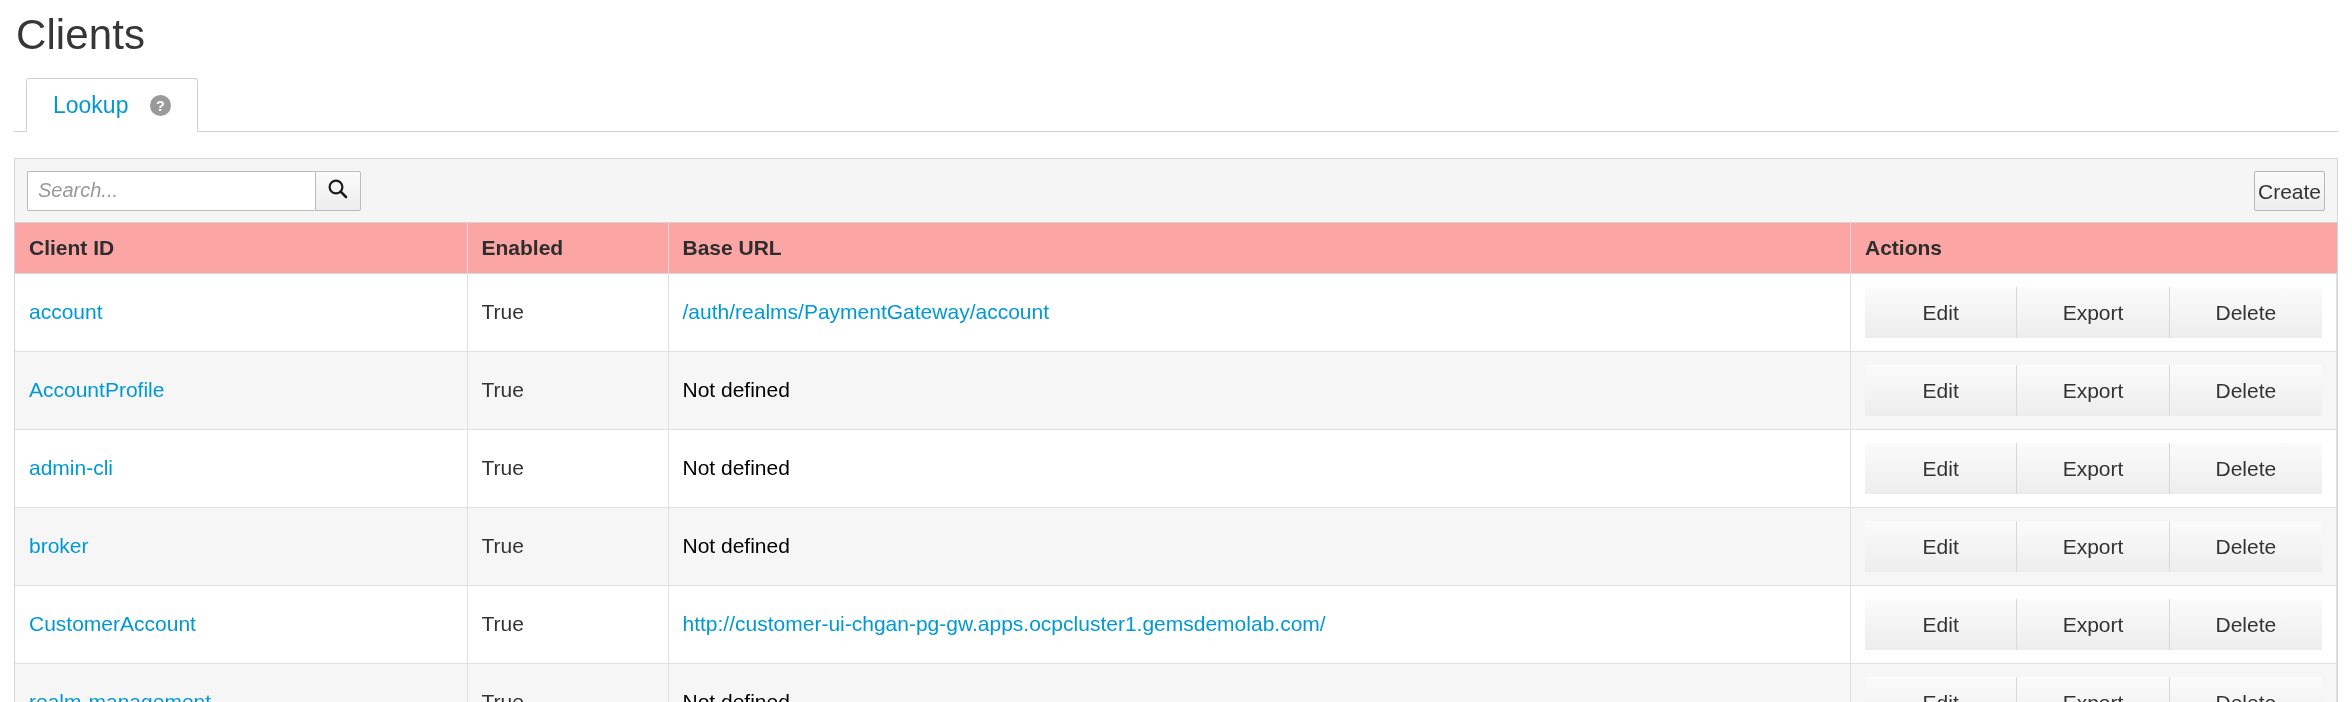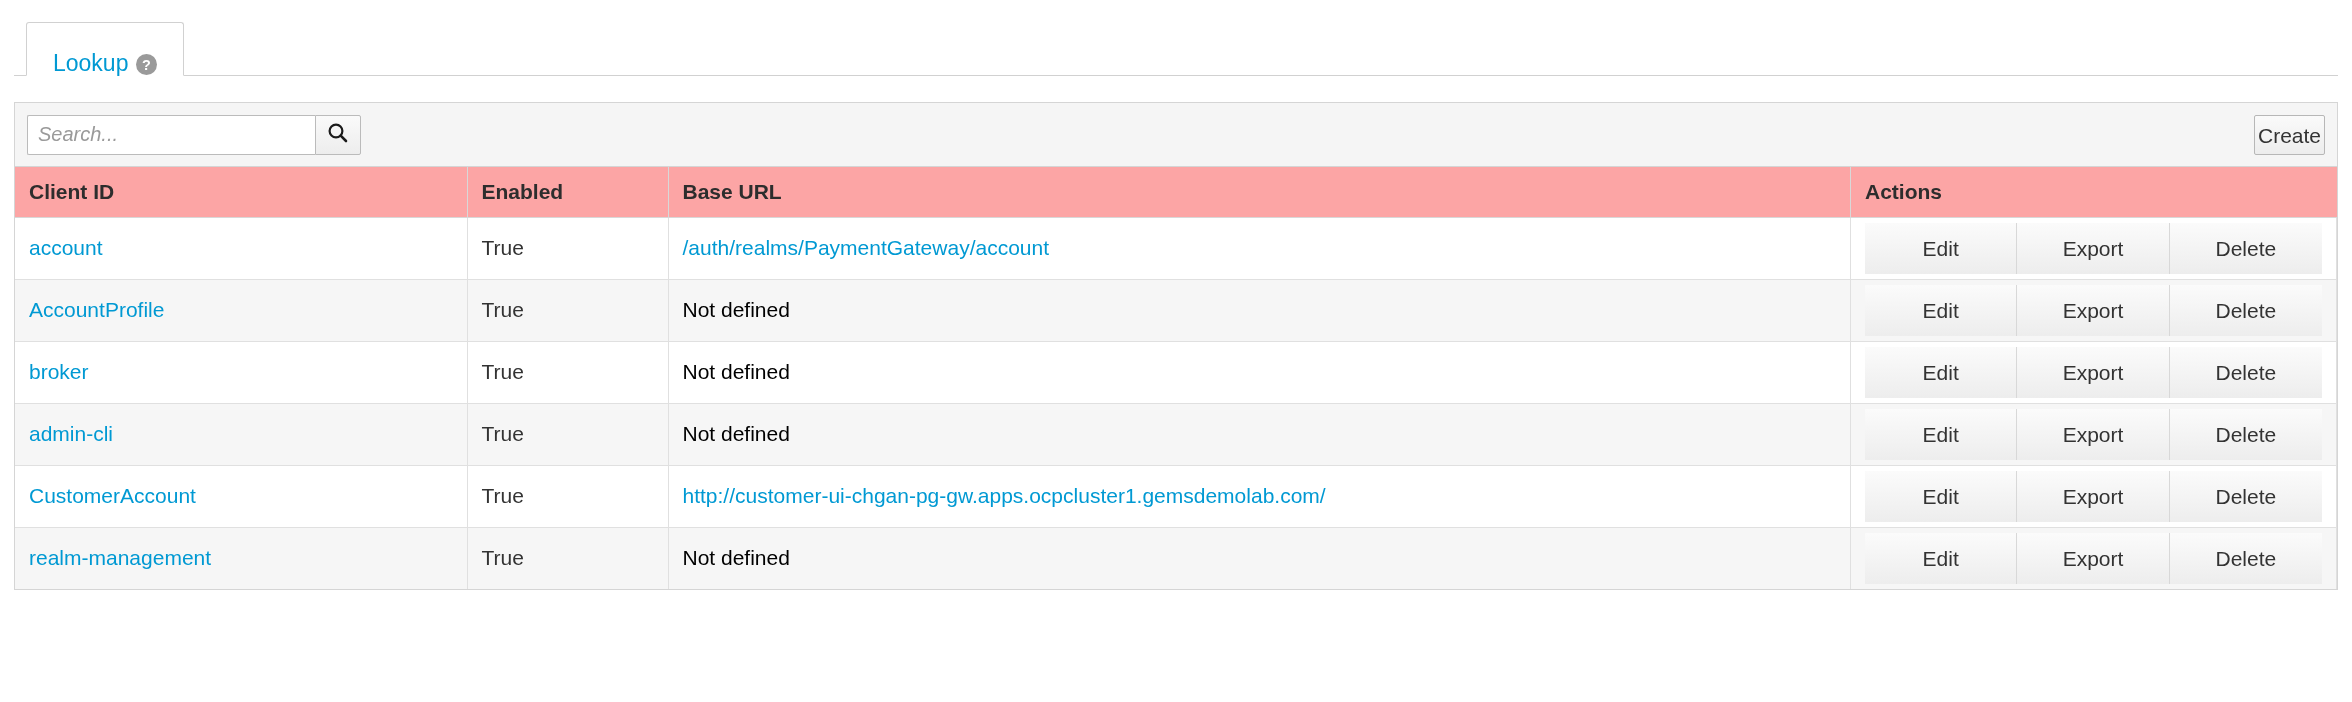--- a/index.html
+++ b/index.html
@@ -40,22 +40,22 @@
     position: relative;
     margin-top: 22px;
     height: 54px;
     border-bottom: 1px solid #d1d1d1;
     padding-left: 12px;
     box-sizing: border-box;
   }
   .tab {
     position: relative;
     display: inline-flex;
-    align-items: flex-end;
-    gap: 8px;
+    align-items: center;
+    gap: 22px;
     height: 54px;
     box-sizing: border-box;
     padding: 0 26px;
     font-size: 23px;
     line-height: 1;
     color: #0099d3;
     background: #ffffff;
     border: 1px solid #d1d1d1;
     border-bottom: 1px solid #ffffff;
     border-radius: 3px 3px 0 0;
@@ -161,21 +161,21 @@
     padding: 12px 14px;
     height: 50px;
     box-sizing: border-box;
     font-size: 21px;
   }
   table.clients th:first-child { border-left: none; }
   table.clients th:last-child  { border-right: none; }
 
   table.clients td {
     border: 1px solid #e0e0e0;
-    padding: 5px 14px;
+    padding: 13px 14px;
     height: 52px;
     box-sizing: border-box;
     vertical-align: middle;
     color: #333333;
     overflow: hidden;
     white-space: nowrap;
     text-overflow: ellipsis;
   }
   table.clients td:first-child { border-left: none; }
   table.clients tbody tr:last-child td { border-bottom: none; }
@@ -224,20 +224,21 @@
     line-height: 1;
     padding: 0;
   }
   .action-btn:last-child { border-right: none; }
 </style>
 </head>
 <body>
 
 <div class="page">
 
+  <h1 class="page-title">Clients</h1>
 
   <div class="tabs">
     <div class="tab">
       <span>Lookup</span>
       <span class="help-icon">
         <svg viewBox="0 0 16 16" width="21" height="21" aria-hidden="true">
           <circle cx="8" cy="8" r="8" fill="#9a9a9a"></circle>
           <text x="8" y="12" text-anchor="middle" font-family="Liberation Sans, sans-serif" font-size="11" font-weight="bold" fill="#ffffff">?</text>
         </svg>
       </span>
@@ -295,33 +296,33 @@
             <td><span class="not-defined">Not defined</span></td>
             <td class="actions-cell">
               <div class="actions-wrap">
                 <button class="action-btn">Edit</button>
                 <button class="action-btn">Export</button>
                 <button class="action-btn">Delete</button>
               </div>
             </td>
           </tr>
           <tr>
+            <td><a class="link">admin-cli</a></td>
+            <td>True</td>
+            <td><span class="not-defined">Not defined</span></td>
+            <td class="actions-cell">
+              <div class="actions-wrap">
+                <button class="action-btn">Edit</button>
+                <button class="action-btn">Export</button>
+                <button class="action-btn">Delete</button>
+              </div>
+            </td>
+          </tr>
+          <tr>
             <td><a class="link">broker</a></td>
-            <td>True</td>
-            <td><span class="not-defined">Not defined</span></td>
-            <td class="actions-cell">
-              <div class="actions-wrap">
-                <button class="action-btn">Edit</button>
-                <button class="action-btn">Export</button>
-                <button class="action-btn">Delete</button>
-              </div>
-            </td>
-          </tr>
-          <tr>
-            <td><a class="link">admin-cli</a></td>
             <td>True</td>
             <td><span class="not-defined">Not defined</span></td>
             <td class="actions-cell">
               <div class="actions-wrap">
                 <button class="action-btn">Edit</button>
                 <button class="action-btn">Export</button>
                 <button class="action-btn">Delete</button>
               </div>
             </td>
           </tr>

